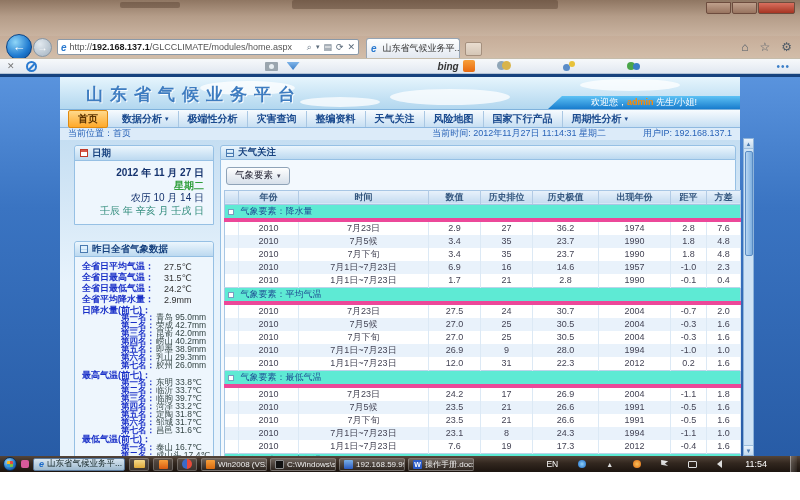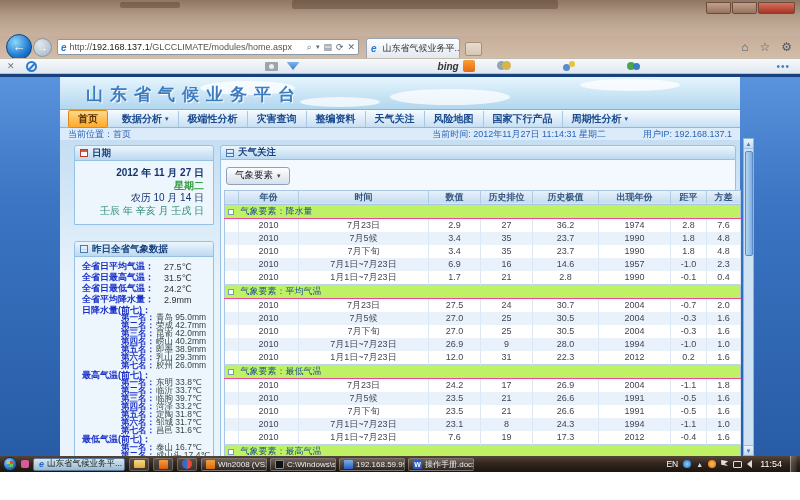--- a/index.html
+++ b/index.html
@@ -20,21 +20,21 @@
   .backbtn{position:absolute;left:6px;top:-2px;width:26px;height:26px;border-radius:50%;
     background:radial-gradient(circle at 35% 30%,#8fd6f8,#1f7ad0 60%,#0d4a92);
     border:1px solid #0b4486;color:#fff;font-size:13px;line-height:24px;text-align:center}
   .fwdbtn{position:absolute;left:33px;top:2px;width:19px;height:19px;border-radius:50%;
     background:radial-gradient(circle at 35% 30%,#e2e9ef,#a3b2c0);border:1px solid #8797a6;
     color:#fff;font-size:10px;line-height:17px;text-align:center}
   .addrbar{position:absolute;left:57px;top:3px;width:302px;height:16px;background:#fff;
     border:1px solid #8a99a8;border-radius:2px;display:flex;align-items:center;
     font-size:9px;color:#555;padding:0 3px;white-space:nowrap;overflow:hidden}
   .addr-ie{color:#2a7ad0;font-weight:bold;font-style:italic;font-size:10px;margin-right:3px}
-  .url-host{font-weight:normal;color:#1a1a1a}
+  .url-host{font-weight:bold;color:#1a1a1a}
   .addr-icons{margin-left:auto;display:flex;gap:4px;color:#5a6a7a;font-size:9px;align-items:center}
   .tab{position:absolute;left:366px;top:2px;width:94px;height:20px;
     background:linear-gradient(#feffff,#e2e8f0);border:1px solid #97a5b4;border-bottom:none;
     border-radius:3px 3px 0 0;display:flex;align-items:center;font-size:9px;color:#333;padding:0 4px;gap:3px;white-space:nowrap;overflow:hidden}
   .newtab{position:absolute;left:465px;top:6px;width:17px;height:14px;
     background:linear-gradient(#ead fcf,#dccaB8);background:linear-gradient(#e9ddd0,#d5c6b6);border:1px solid #a5907e;border-radius:2px}
   .cmdicons{position:absolute;right:8px;top:5px;display:flex;gap:11px;color:#4e5a66;font-size:12px;line-height:12px}
 
   
   .toolbar{position:absolute;left:0;top:58px;width:800px;height:16px;
@@ -74,21 +74,21 @@
     background:linear-gradient(180deg,#5ec2f5,#187ccd);clip-path:polygon(14px 0,100% 0,100% 100%,0 100%);
     color:#fff;font-size:9px;text-align:center;line-height:13px;white-space:nowrap}
   .ribbon .user{color:#ff8a00;font-weight:bold}
 
   .mainnav{height:18px;background:linear-gradient(180deg,#f7fbfe,#c7dff3);border-bottom:1px solid #8fb9e0;display:flex;align-items:center;padding-left:8px}
   .nav-item{font-size:10px;font-weight:bold;color:#1a4a8e;padding:1px 9px;border-right:1px solid #a9c7e3;display:flex;gap:3px;align-items:center;white-space:nowrap}
   .nav-item:last-child{border-right:none}
   .nav-item.active{background:linear-gradient(180deg,#ffd98c,#ffa92a);border:1px solid #e08a10;border-radius:2px;color:#5a3200;margin-right:5px}
   .navarrow{font-size:7px;color:#1a4a8e}
 
-  .breadcrumb{height:12px;background:#dcebf9;font-size:9px;color:#2a64b8;display:flex;align-items:center;padding:0 8px;white-space:nowrap}
+  .breadcrumb{height:12px;background:#dcebf9;font-size:9px;color:#2a64b8;display:flex;align-items:flex-end;padding:0 8px;white-space:nowrap}
   .bc-right{margin-left:auto;display:flex;gap:37px}
 
   .contentbody{position:relative;height:316px;background:linear-gradient(180deg,#c5def2,#e8f3fc 45%)}
 
   
   .sidebar{position:absolute;left:14px;top:5px;width:140px}
   .panel{border:1px solid #96c0e4;background:#eef6fd;border-radius:3px 3px 0 0;margin-bottom:16px}
   .panel-h{height:15px;background:linear-gradient(180deg,#ecf6fd,#bcd9f0);border-bottom:1px solid #96c0e4;
     display:flex;align-items:center;gap:4px;padding:0 5px;font-size:9.5px;font-weight:bold;color:#17427f;border-radius:3px 3px 0 0}
   .cal-icon{width:8px;height:8px;background:#fff;border:1px solid #c03a2a;position:relative;flex:none}
@@ -112,21 +112,21 @@
 
   
   .main{position:absolute;left:160px;top:5px;width:516px}
   .main-body{border:1px solid #96c0e4;border-top:none;background:#f3f9fe;padding:4px 3px 0}
   .filterbtn{display:inline-flex;align-items:center;gap:4px;font-size:9.5px;color:#223;
     background:linear-gradient(180deg,#fefefe,#d7e0ea);border:1px solid #8fa3b8;border-radius:3px;padding:1.5px 8px;margin:1px 0 5px 2px}
   .filterbtn .arr{font-size:7px;color:#445}
   table{width:100%;border-collapse:collapse;font-size:9px;background:#fff;border:1px solid #a8c6e4;table-layout:fixed}
   thead td{background:linear-gradient(180deg,#e9f2fb,#c4dbf0);color:#33567e;font-weight:bold;height:13px;
     text-align:center;border-right:1px solid #b2cbe5;border-bottom:1px solid #a8c6e4;overflow:hidden}
-  tr.grouprow td{background:#bef264;color:#1f4e92;height:12px;border-top:1px solid #bcd4ea;border-bottom:1px solid #ec4899;overflow:hidden}
+  tr.grouprow td{background:#5eead4;color:#1f4e92;height:12px;border-top:1px solid #bcd4ea;border-bottom:4px solid #ec4899;overflow:hidden}
   tr.grouprow .gtitle{text-align:left;padding-left:2px}
   .chk{display:inline-block;width:6px;height:6px;border:1px solid #7a9cc0;background:#fff;vertical-align:middle;margin-left:3px}
   tr.datarow{height:11px}
   tr.datarow td{text-align:center;color:#445;border-right:1px solid #dce9f5;overflow:hidden;white-space:nowrap}
   tr.datarow.alt td{background:#e9f2fb}
 
   
   .vscroll{position:absolute;right:46px;top:64px;bottom:0;width:11px;background:#cfe3f5;border:1px solid #8fb4da}
   .varrow{position:absolute;left:0;width:9px;height:10px;background:linear-gradient(#eaf3fb,#c2d9ee);
     color:#4a7ab0;font-size:6px;text-align:center;line-height:10px}
@@ -155,21 +155,21 @@
   .ig-media{width:10px;height:10px;border-radius:50%;background:conic-gradient(#e84a3a 0 50%,#3a6ac8 0)}
   .tb-btn{display:flex;align-items:center;gap:3px;height:13px;padding:0 4px;width:66px;flex:none;
     background:linear-gradient(180deg,rgba(255,255,255,.22),rgba(255,255,255,.06));
     border:1px solid rgba(255,255,255,.25);border-radius:2px;font-size:8px;color:#eee;
     white-space:nowrap;overflow:hidden}
   .tb-ico{width:9px;height:9px;border-radius:1px;flex:none}
   .ico-vm{background:linear-gradient(#f8a03a,#d86a10)}
   .ico-cmd{background:#111;border:1px solid #888}
   .ico-remote{background:linear-gradient(#7ab0e8,#2a5ac0)}
   .ico-word{background:#2a5ac8;color:#fff;font-size:7px;font-weight:bold;text-align:center;line-height:9px}
-  .tray{margin-left:auto;display:flex;align-items:center;gap:5px;color:#fff;font-size:8.5px}
+  .tray{margin-left:auto;display:flex;align-items:center;gap:20px;color:#fff;font-size:8.5px}
   .tr-dot{width:8px;height:8px;border-radius:50%;background:radial-gradient(#8fd0f8,#1a6ac8)}
   .tr-caret{color:#ddd;font-size:7px}
   .tr-fox{width:8px;height:8px;border-radius:50%;background:radial-gradient(#f8c05a,#e06a10)}
   .tr-flag{width:7px;height:8px;background:linear-gradient(#eee,#bbb);clip-path:polygon(0 0,100% 15%,55% 45%,100% 75%,0 60%,0 100%,0 0)}
   .tr-net{width:9px;height:7px;border:1px solid #ddd;border-radius:1px}
   .tr-vol{width:0;height:0;border:4px solid transparent;border-right:5px solid #ddd;border-left:none}
   .clock{font-size:9px;margin:12px 3px}
   .showdesk{width:7px;height:16px;background:linear-gradient(90deg,rgba(255,255,255,.2),rgba(255,255,255,.05));border-left:1px solid rgba(255,255,255,.45)}
 </style>
 </head>
@@ -230,20 +230,21 @@
   <div class="viewport">
     <div class="pagetopline"></div>
     <div class="pagecol">
 
       <div class="banner">
         <div class="cloud" style="left:140px;top:4px;width:95px;height:14px"></div>
         <div class="cloud" style="left:330px;top:12px;width:120px;height:16px"></div>
         <div class="cloud" style="left:520px;top:2px;width:100px;height:12px"></div>
         <div class="cloud" style="left:240px;top:20px;width:80px;height:10px"></div>
         <div class="banner-title">山东省气候业务平台</div>
+        <div class="ribbon"><span>欢迎您，</span><span class="user">admin</span><span> 先生/小姐!</span></div>
       </div>
 
       <div class="mainnav">
           <div class="nav-item active">
             <span>首页</span>
           </div>
           <div class="nav-item">
             <span>数据分析</span>
             <span class="navarrow">▾</span>
           </div>

